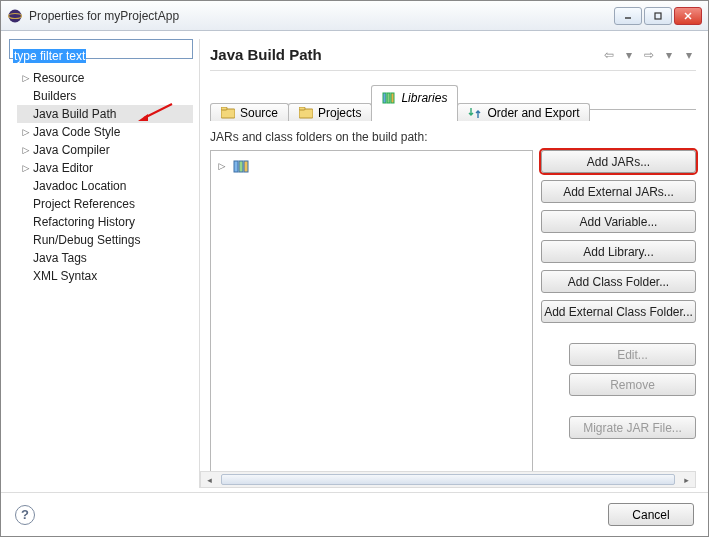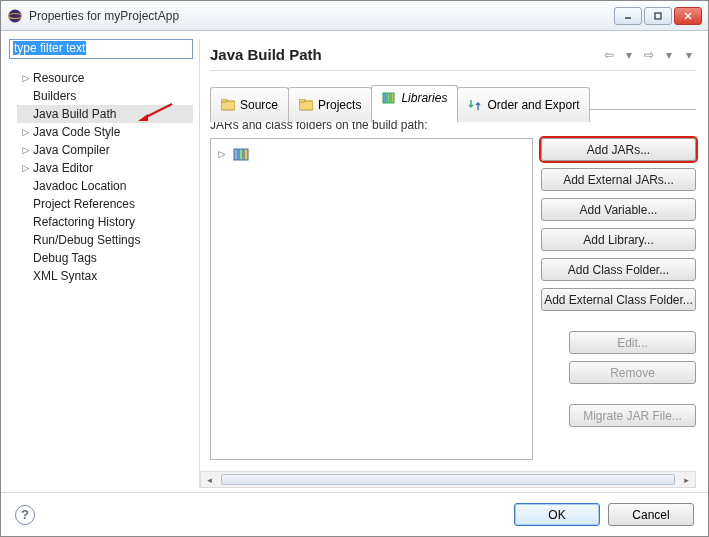--- a/index.html
+++ b/index.html
@@ -11,44 +11,44 @@
   .titlebar .title { flex: 1; color: #333; }
   .winbtns { display: flex; gap: 2px; }
   .winbtn { width: 28px; height: 18px; border: 1px solid #9aa7b8; border-radius: 3px; background: linear-gradient(#f7fbff,#dbe6f3); display: flex; align-items: center; justify-content: center; }
   .winbtn.close { background: linear-gradient(#f08b80,#d9402c); border-color: #b33; }
   .winbtn svg { width: 10px; height: 10px; }
 
   .client { position: absolute; top: 30px; left: 0; right: 0; bottom: 0; background: #fff; }
 
   
   .leftpanel { position: absolute; top: 8px; left: 8px; width: 184px; bottom: 48px; }
-  .filterbox { width: 100%; height: 20px; border: 1px solid #7a9ac0; padding: 1px 3px; }
+  .filterbox { width: 100%; height: 20px; border: 1px solid #7a9ac0; padding: 9px 3px; }
   .filterbox .ph { background: #3399ff; color: #fff; padding: 0 1px; display: inline-block; }
   .tree { margin-top: 10px; padding-left: 8px; }
   .tree-item { display: flex; align-items: center; height: 18px; padding: 0 4px; cursor: default; color: #222; }
   .tree-item.selected { background: #e5e5e5; }
   .twisty { width: 10px; text-align: center; color: #666; font-size: 9px; margin-right: 2px; display: inline-block; }
 
   
   .redarrow { position: absolute; top: 63px; left: 127px; width: 38px; height: 20px; pointer-events: none; }
 
   
   .rightpanel { position: absolute; top: 8px; left: 198px; right: 12px; bottom: 48px; border-left: 1px solid #ddd; padding-left: 10px; }
   .header-row { display: flex; align-items: center; height: 32px; border-bottom: 1px solid #ddd; }
   .header-row h1 { font-size: 15px; font-weight: 600; flex: 1; color: #222; }
   .navicons { display: flex; gap: 6px; color: #888; }
   .navicon { width: 14px; height: 14px; display: flex; align-items: center; justify-content: center; }
 
   
   .tabs { margin-top: 14px; display: flex; border-bottom: 1px solid #b8b8b8; height: 25px; position: relative; }
-  .tab { display: flex; align-items: center; padding: 0 10px; border: 1px solid #b8b8b8; border-bottom: none; margin-right: -1px; background: linear-gradient(#fdfdfd,#ececec); border-radius: 3px 3px 0 0; height: 35px; margin-top: 2px; cursor: default; }
+  .tab { display: flex; align-items: center; padding: 0 10px; border: 1px solid #b8b8b8; border-bottom: none; margin-right: -1px; background: linear-gradient(#fdfdfd,#ececec); border-radius: 3px 3px 0 0; height: 18px; margin-top: 18px; cursor: default; }
   .tab.active { background: #fff; height: 25px; margin-top: 0; z-index: 2; position: relative; font-style: italic; }
   .tab .ticon { width: 14px; height: 12px; margin-right: 5px; }
 
-  .tabdesc { margin-top: 8px; color: #333; }
+  .tabdesc { margin-top: 20px; color: #333; }
 
   .tabbody { display: flex; margin-top: 6px; gap: 8px; height: 322px; }
   .treebox { flex: 1; border: 1px solid #b8b8b8; background: #fff; padding: 6px; overflow: hidden; }
   .lib-item { display: flex; align-items: center; height: 18px; }
   .lib-item .twisty { color: #666; }
   .lib-item .licon { width: 16px; height: 14px; margin: 0 4px; }
 
   .btncol { width: 155px; display: flex; flex-direction: column; gap: 7px; }
   .btncol .spacer { height: 6px; }
   .pbtn { height: 23px; border: 1px solid #9c9c9c; border-radius: 3px; background: linear-gradient(#fafafa,#e2e2e2); color: #222; display: flex; align-items: center; justify-content: center; cursor: default; }
@@ -140,21 +140,21 @@
       <div class="tree-item">
           <span class="twisty"></span>
           <span>Refactoring History</span>
         </div>
       <div class="tree-item">
           <span class="twisty"></span>
           <span>Run/Debug Settings</span>
         </div>
       <div class="tree-item">
           <span class="twisty"></span>
-          <span>Debug Tags</span>
+          <span>Java Tags</span>
         </div>
       <div class="tree-item">
           <span class="twisty"></span>
           <span>XML Syntax</span>
         </div>
     </div>
     <svg class="redarrow" viewBox="0 0 38 20">
       <line x1="36" y1="2" x2="8" y2="16" stroke="#d11" stroke-width="2"></line>
       <polygon points="2,19 12,12 12,19" fill="#d11"></polygon>
     </svg>
@@ -253,20 +253,17 @@
     <div class="hscroll">
       <div class="arr l">◂</div>
       <div class="thumb"></div>
       <div class="arr r">▸</div>
     </div>
   </div>
 
   <div class="bottombar">
     <div class="helpicon">?</div>
     <div class="gap"></div>
-    <div class="dlgbtn primary">
-        <span>OK</span>
-      </div>
     <div class="dlgbtn">
         <span>Cancel</span>
       </div>
   </div>
 </div>
 
 </body></html>

